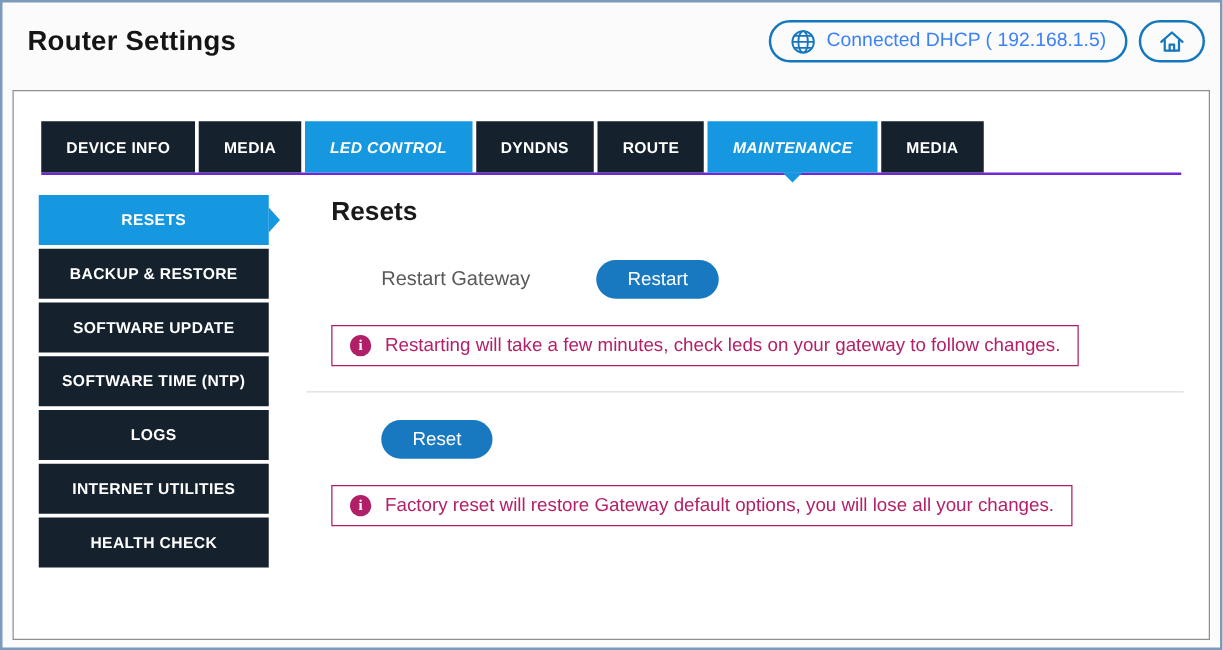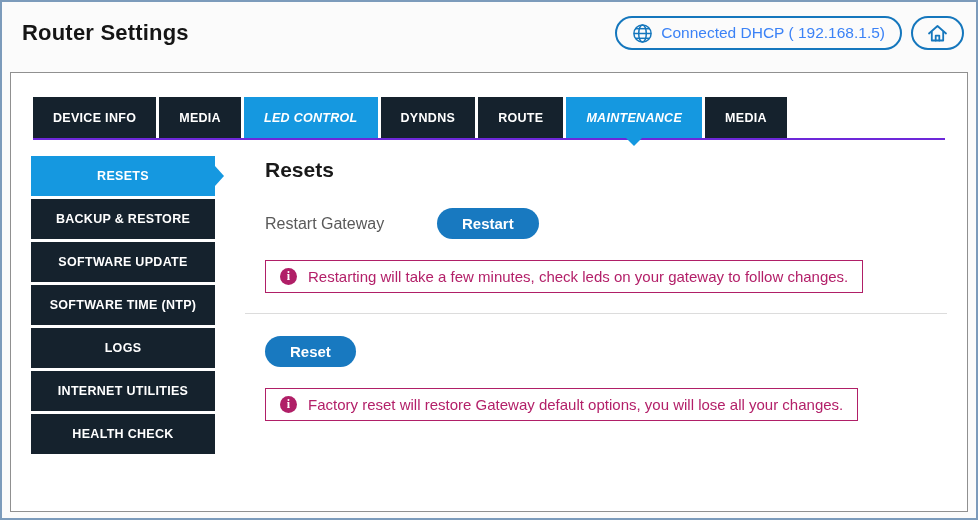--- a/index.html
+++ b/index.html
@@ -68,25 +68,25 @@
   }
   .side-item.active{background:#1598e0;position:relative;}
   .side-item.active::after{
     content:"";position:absolute;right:-9px;top:50%;transform:translateY(-50%);
     border-top:10px solid transparent;border-bottom:10px solid transparent;
     border-left:9px solid #1598e0;
   }
   
   .content{flex:1;padding:18px 20px 0 50px;}
   .content h2{font-size:21px;font-weight:bold;color:#191919;margin:0 0 26px 0;}
-  .row{display:flex;align-items:center;}
+  .row{display:flex;align-items:center;margin-left:40px;}
   .row-label{width:172px;color:#595959;font-size:16px;flex:0 0 auto;}
   .btn{
     background:#1879c0;color:#ffffff;border:none;border-radius:17px;
-    font-weight:bold;font-size:15px;padding:7px 25px;
+    font-weight:normal;font-size:15px;padding:7px 25px;
     font-family:inherit;cursor:pointer;
   }
   .notice{
     display:inline-flex;align-items:center;gap:11px;
     border:1px solid #b01f67;background:#ffffff;
     padding:7px 14px;margin-top:21px;
     color:#b32069;font-size:15px;white-space:nowrap;
   }
   .info-icon{
     flex:0 0 auto;width:17px;height:17px;border-radius:50%;

